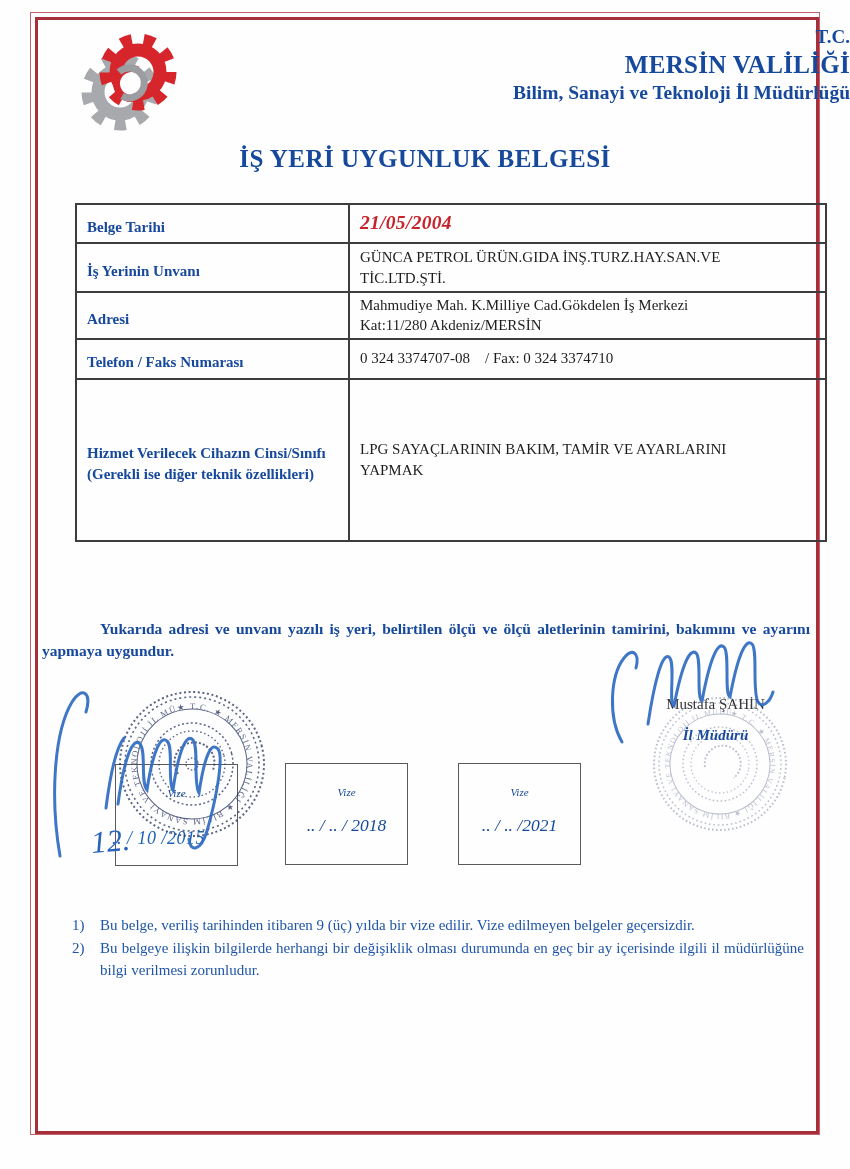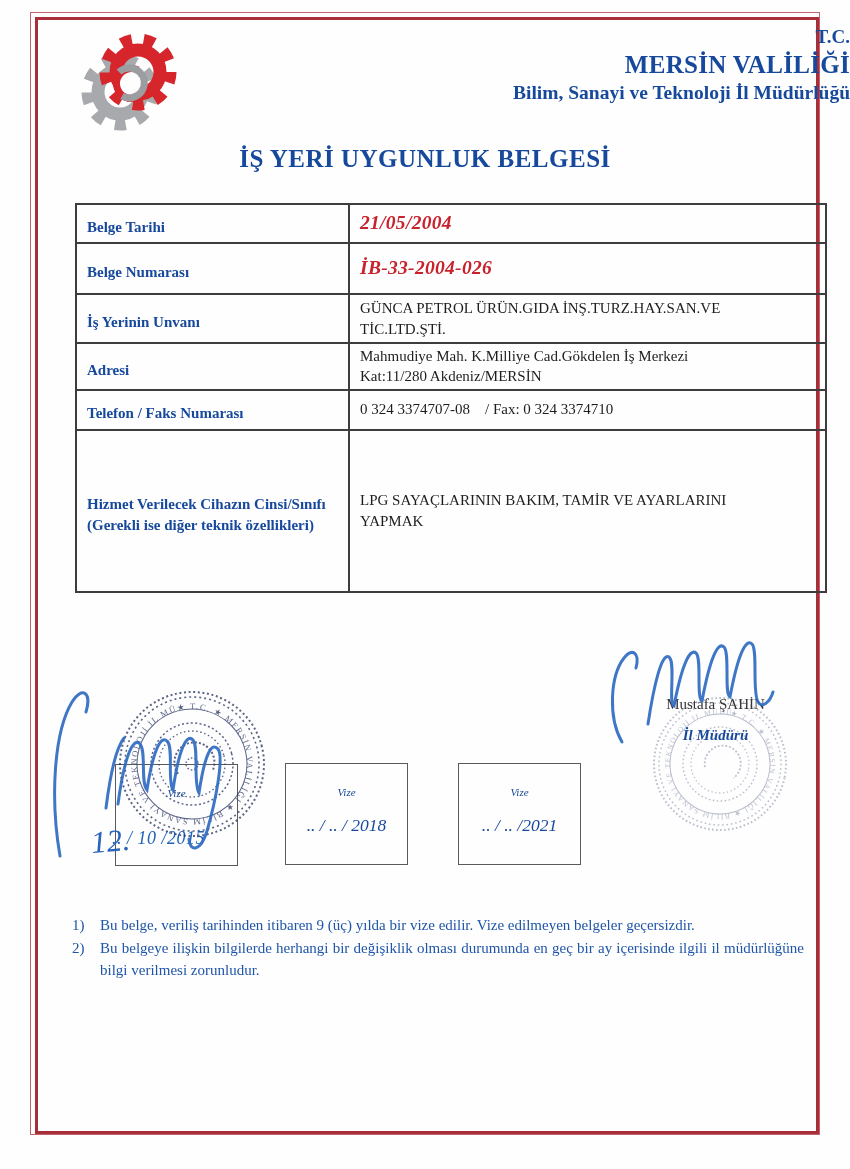--- a/index.html
+++ b/index.html
@@ -97,24 +97,20 @@
   </div>
 
   <div class="doc-title">İŞ YERİ UYGUNLUK BELGESİ</div>
 
   <table class="info">
     <tbody>
         <tr class="r1">
       <td class="lbl">Belge Tarihi</td>
       <td class="val"><span class="val-red">21/05/2004</span></td>
     </tr>
-    <tr class="r2">
-      <td class="lbl">Belge Numarası</td>
-      <td class="val top"><span class="val-red">İB-33-2004-026</span></td>
-    </tr>
     <tr class="r3">
       <td class="lbl">İş Yerinin Unvanı</td>
       <td class="val">
         <div>GÜNCA PETROL ÜRÜN.GIDA İNŞ.TURZ.HAY.SAN.VE</div>
         <div>TİC.LTD.ŞTİ.</div>
       </td>
     </tr>
     <tr class="r4">
       <td class="lbl">Adresi</td>
       <td class="val">
@@ -129,20 +125,21 @@
     <tr class="r6">
       <td class="lbl">Hizmet Verilecek  Cihazın Cinsi/Sınıfı  (Gerekli ise diğer teknik özellikleri)</td>
       <td class="val">
         <div>LPG SAYAÇLARININ BAKIM, TAMİR VE AYARLARINI</div>
         <div>YAPMAK</div>
       </td>
     </tr>
   </tbody>
     </table>
 
+  <div class="statement">Yukarıda adresi ve unvanı yazılı iş yeri, belirtilen ölçü ve ölçü aletlerinin tamirini, bakımını ve ayarını yapmaya uygundur.</div>
 
   <div class="signatory">
     <div class="sig-name">Mustafa ŞAHİN</div>
     <div class="sig-title">İl Müdürü</div>
   </div>
 
   <div class="vize vz1">
     <div class="vize-label">Vize</div>
   </div>
   <div class="vize-date-1">.. / 10 /2015</div>

